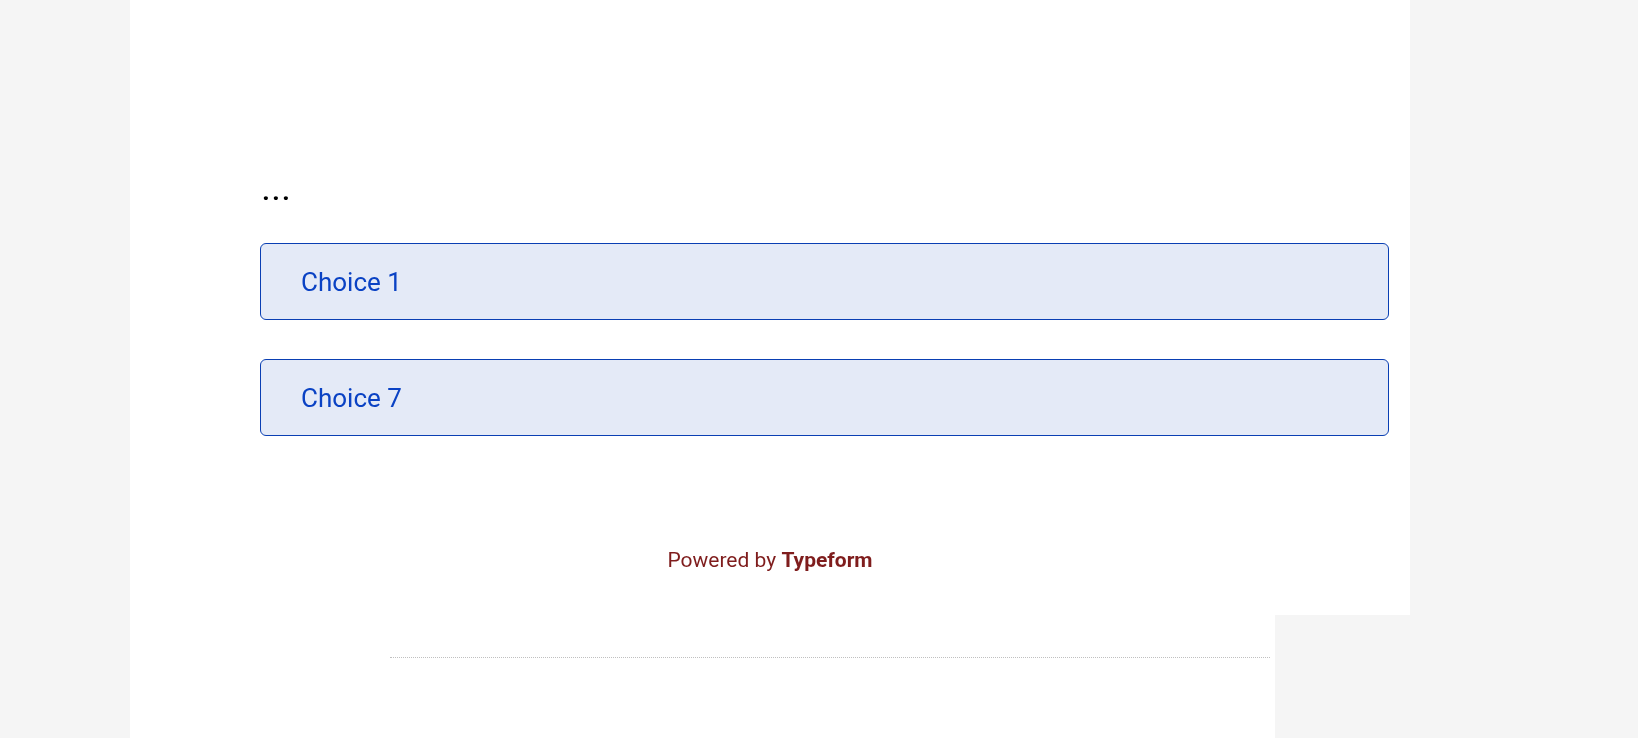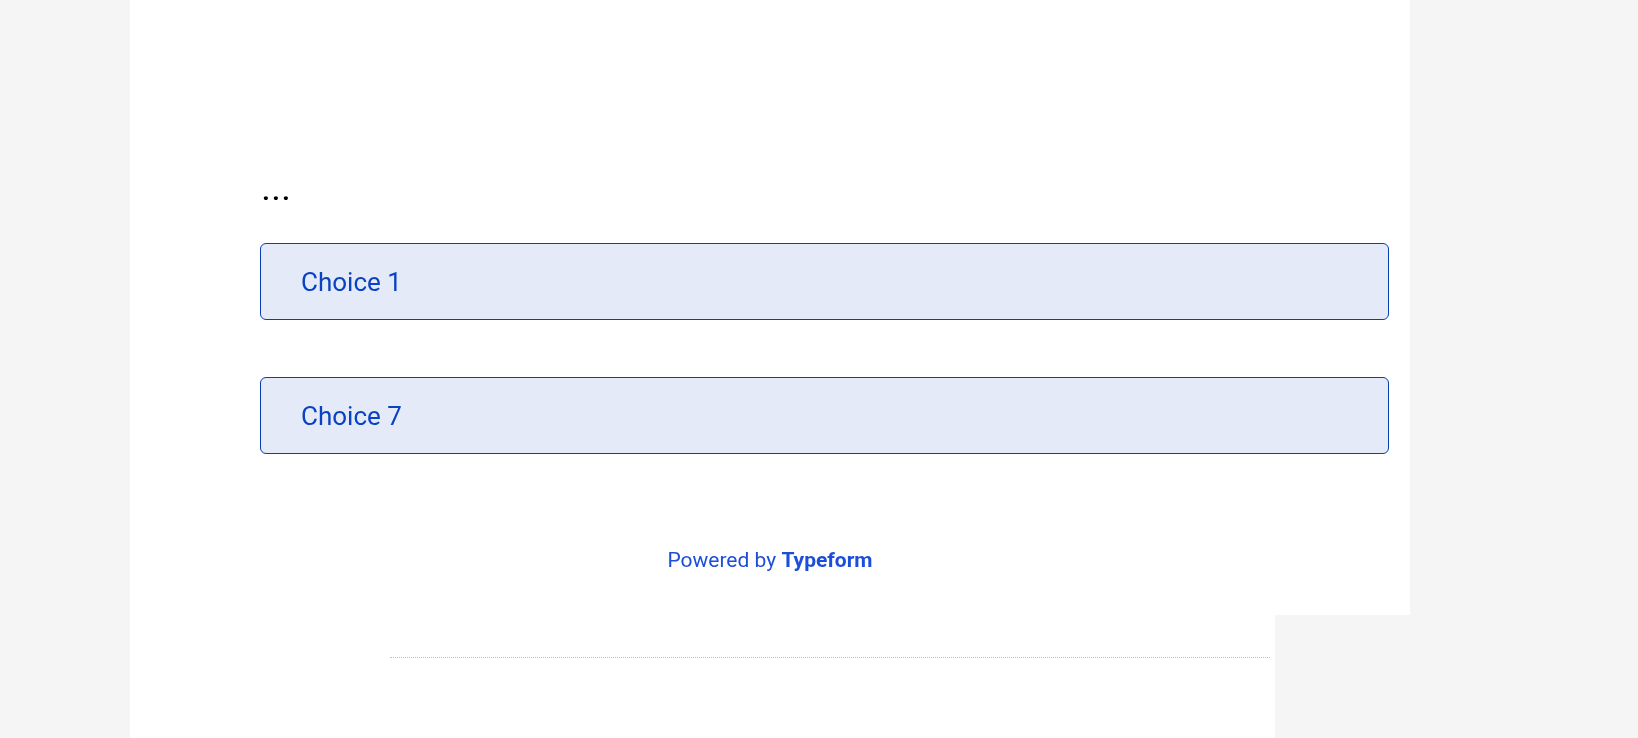--- a/index.html
+++ b/index.html
@@ -74,31 +74,31 @@
       height: 77px;
       background: #e4eaf7;
       border: 1.5px solid #0a3fb3;
       border-radius: 6px;
       display: flex;
       align-items: center;
       padding-left: 40px;
       font-size: 26px;
       color: #0a42c4;
       cursor: pointer;
-      margin-bottom: 57px;
+      margin-bottom: 39px;
     }
     
     .footer {
       position: absolute;
       top: 548px;
       left: 0;
       width: 100%;
       text-align: center;
       font-size: 21px;
-      color: #1d4ed8;
+      color: #7f1d1d;
     }
     
     .footer-brand {
       font-weight: 700;
     }
   </style>
 </head>
 <body>
 
 <div class="outer-container">

